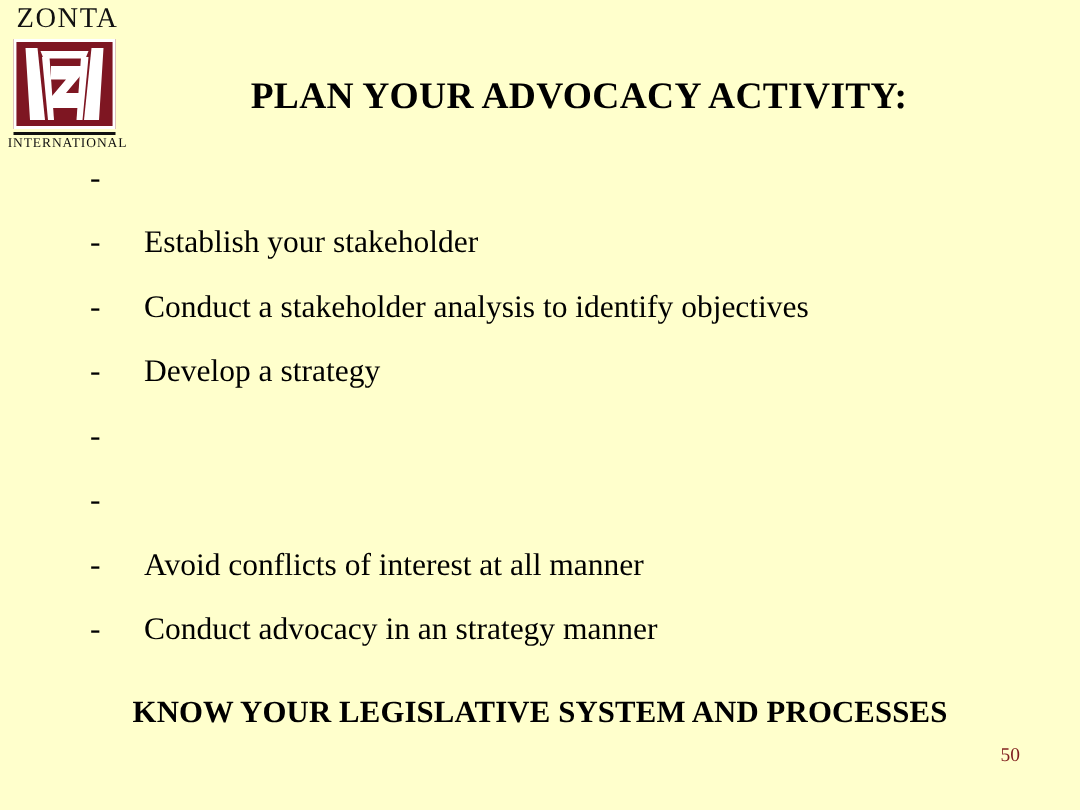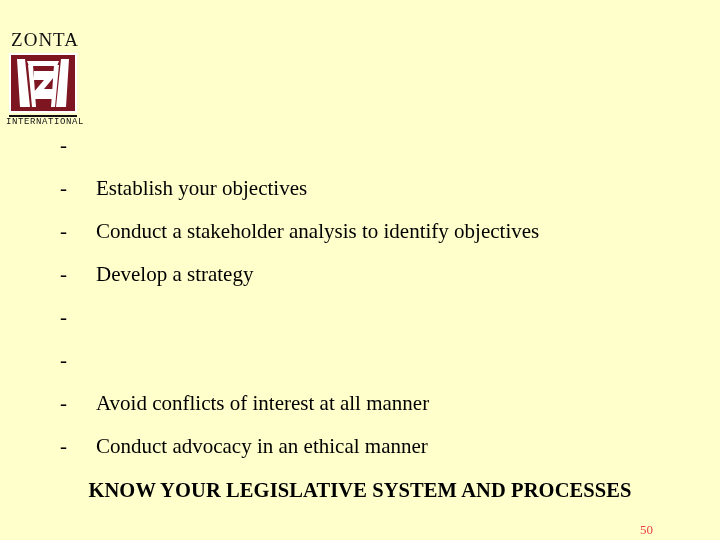--- a/index.html
+++ b/index.html
@@ -13,21 +13,20 @@
     background: #FFFFCC;
     font-family: "Liberation Serif", "DejaVu Serif", serif;
     color: #000000;
     overflow: hidden;
   }
   .slide {
     position: relative;
     width: 720px;
     height: 460px;
     background: #FFFFCC;
-    margin-top: 27px;
   }
 
   
   .logo {
     position: absolute;
     left: 3px;
     top: 2px;
     width: 84px;
     height: 101px;
     background: #FFFFCC;
@@ -69,21 +68,21 @@
     width: 68px;
     height: 2px;
     background: #111111;
   }
   .logo-sub {
     position: absolute;
     left: 0;
     top: 88px;
     width: 84px;
     text-align: center;
-    font-family: Liberation Mono, monospace;
+    font-family: Liberation Serif, serif;
     font-size: 9px;
     letter-spacing: 0.6px;
     color: #111111;
     white-space: nowrap;
   }
 
   
   .slide-title {
     position: absolute;
     left: 96px;
@@ -129,43 +128,43 @@
   }
   .bullet-row.first .bullet-text {
     left: 103px;
     font-size: 21.5px;
   }
 
   
   .footer-heading {
     position: absolute;
     left: 0;
-    top: 450px;
+    top: 462px;
     width: 720px;
     text-align: center;
     font-family: "Liberation Serif", "DejaVu Serif", serif;
     font-weight: bold;
     font-size: 20.5px;
     line-height: 26px;
     letter-spacing: 0.1px;
     color: #000000;
     white-space: nowrap;
   }
 
   
   .page-number {
     position: absolute;
     left: 640px;
     top: 495px;
     width: 40px;
-    text-align: left;
+    text-align: right;
     font-family: "Liberation Serif", "DejaVu Serif", serif;
     font-size: 13px;
     line-height: 16px;
-    color: #ef4444;
+    color: #7f1d1d;
   }
 </style>
 </head>
 <body>
 
 <div class="slide">
 
   <div class="logo">
     <div class="logo-wordmark">ZONTA</div>
 
@@ -185,30 +184,31 @@
 
         <polygon points="23,16 43,16 43,22 33,34 43,34 43,44 22,44 22,38 33,25 23,25" fill="#FFFFFF"></polygon>
       </svg>
     </div>
 
     <div class="logo-rule"></div>
 
     <div class="logo-sub">INTERNATIONAL</div>
   </div>
 
+  <div class="slide-title">PLAN YOUR ADVOCACY ACTIVITY:</div>
 
   <div class="bullet-list">
 
     <div class="bullet-row first">
       <span class="bullet-dash">-</span>
     </div>
 
     <div class="bullet-row">
       <span class="bullet-dash">-</span>
-      <span class="bullet-text">Establish your objectives</span>
+      <span class="bullet-text">Establish your stakeholder</span>
     </div>
 
     <div class="bullet-row">
       <span class="bullet-dash">-</span>
       <span class="bullet-text">Conduct a stakeholder analysis to identify objectives</span>
     </div>
 
     <div class="bullet-row">
       <span class="bullet-dash">-</span>
       <span class="bullet-text">Develop a strategy</span>
@@ -222,21 +222,21 @@
       <span class="bullet-dash">-</span>
     </div>
 
     <div class="bullet-row">
       <span class="bullet-dash">-</span>
       <span class="bullet-text">Avoid conflicts of interest at all manner</span>
     </div>
 
     <div class="bullet-row">
       <span class="bullet-dash">-</span>
-      <span class="bullet-text">Conduct advocacy in an ethical manner</span>
+      <span class="bullet-text">Conduct advocacy in an strategy manner</span>
     </div>
 
   </div>
 
   <div class="footer-heading">KNOW YOUR LEGISLATIVE SYSTEM AND PROCESSES</div>
 
   <div class="page-number">50</div>
 
 </div>
 

